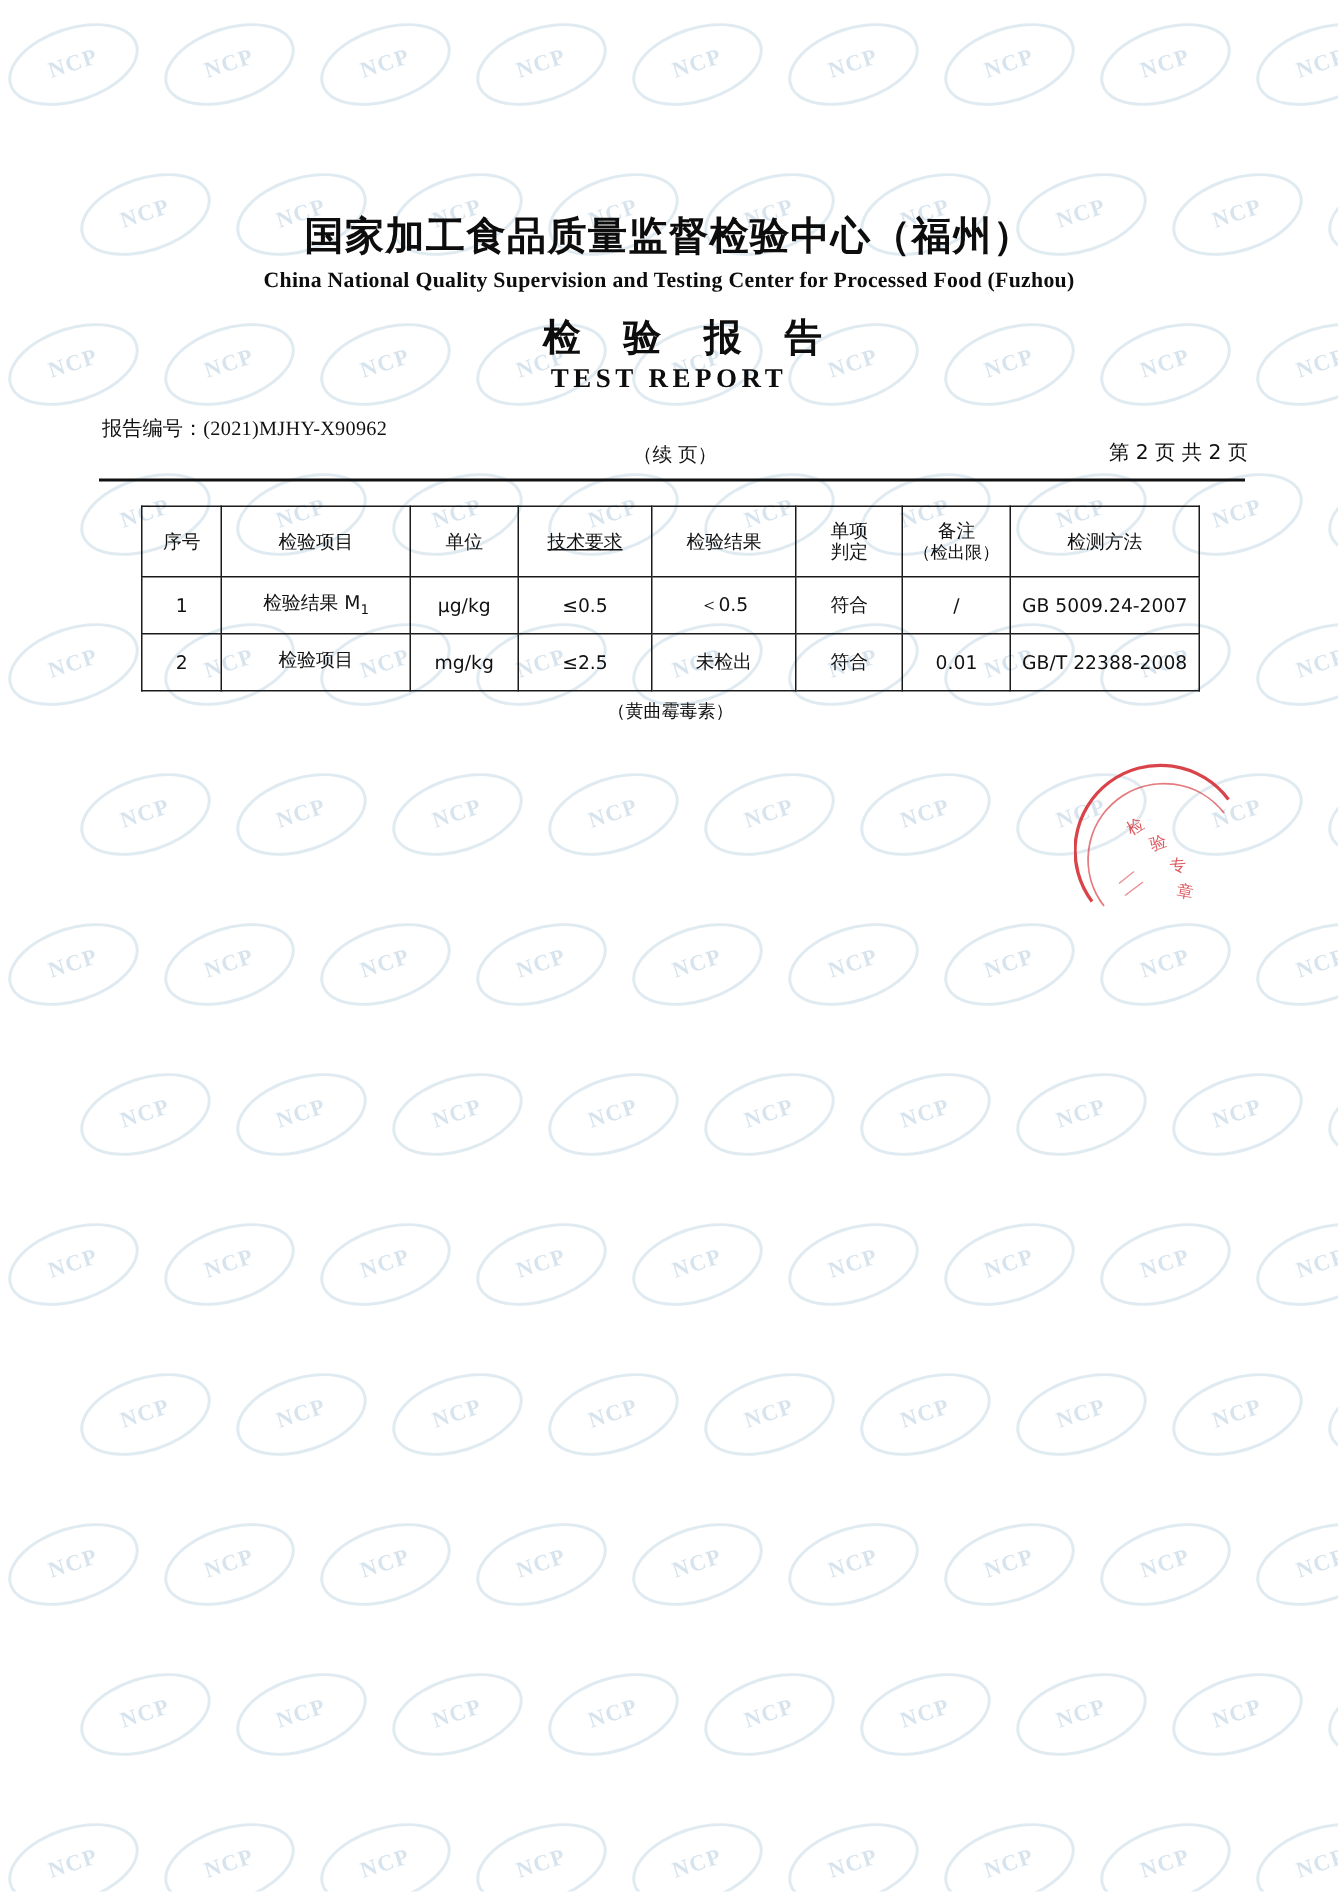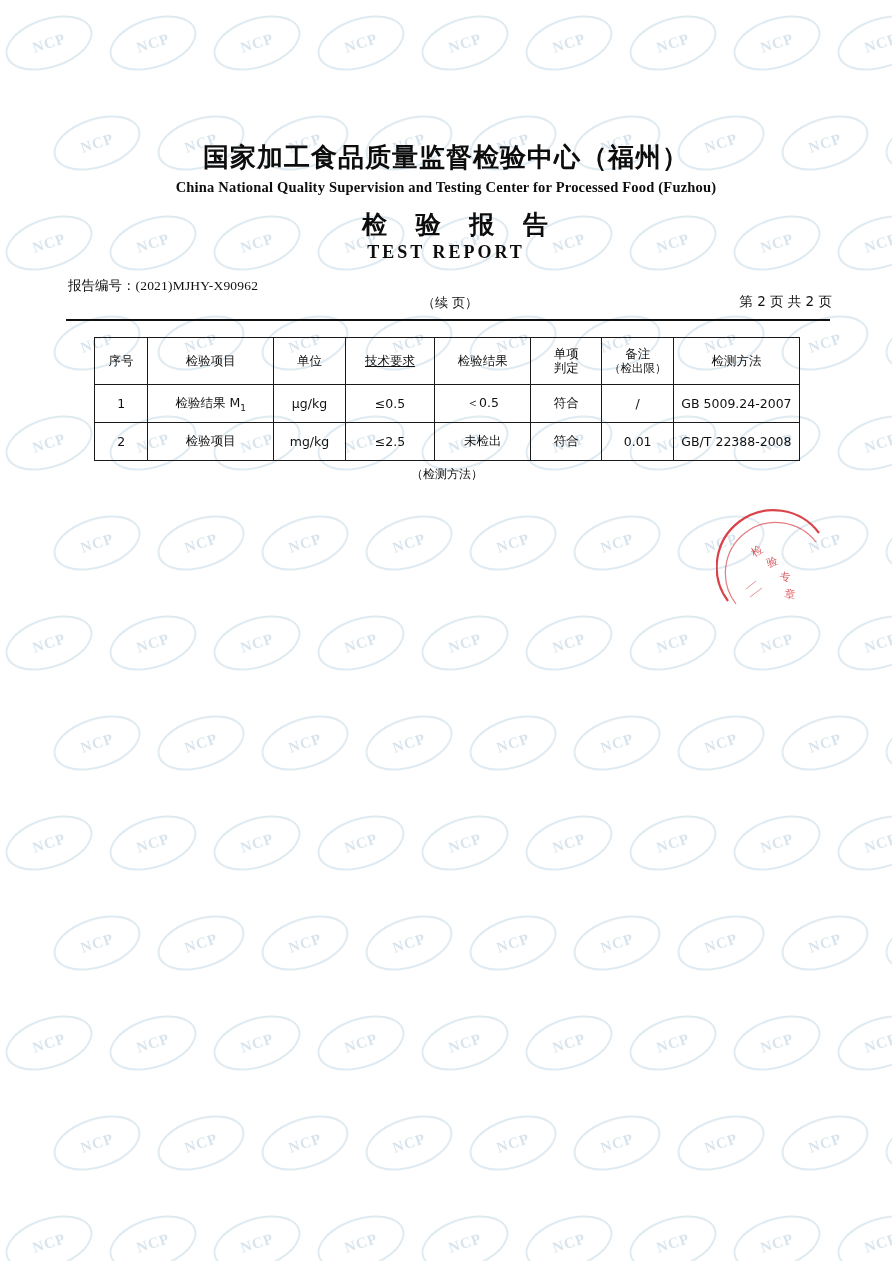--- a/index.html
+++ b/index.html
@@ -376,21 +376,21 @@
           </td>
           <td class="mono-val">mg/kg</td>
           <td class="mono-val">≤2.5</td>
           <td>未检出</td>
           <td>符合</td>
           <td class="mono-val">0.01</td>
           <td class="mono-val">GB/T 22388-2008</td>
         </tr>
       </tbody>
     </table>
-    <div class="below-note">（检测方法）</div>
+    <div class="below-note">（黄曲霉毒素）</div>
   </div>
 
   <svg class="stamp" viewBox="0 0 118 118">
     <path d="M12,96 A56,56 0 0 1 103,28" fill="none" stroke="#d2232a" stroke-width="2.2" opacity="0.85"></path>
     <path d="M20,99 A50,50 0 0 1 100,37" fill="none" stroke="#d2232a" stroke-width="1.2" opacity="0.6"></path>
     <g fill="#d2232a" opacity="0.75" font-family="DejaVu Sans, sans-serif" font-size="11">
       <text transform="translate(38,52) rotate(-32)">检</text>
       <text transform="translate(52,62) rotate(-18)">验</text>
       <text transform="translate(64,76) rotate(-4)">专</text>
       <text transform="translate(68,92) rotate(10)">章</text>

